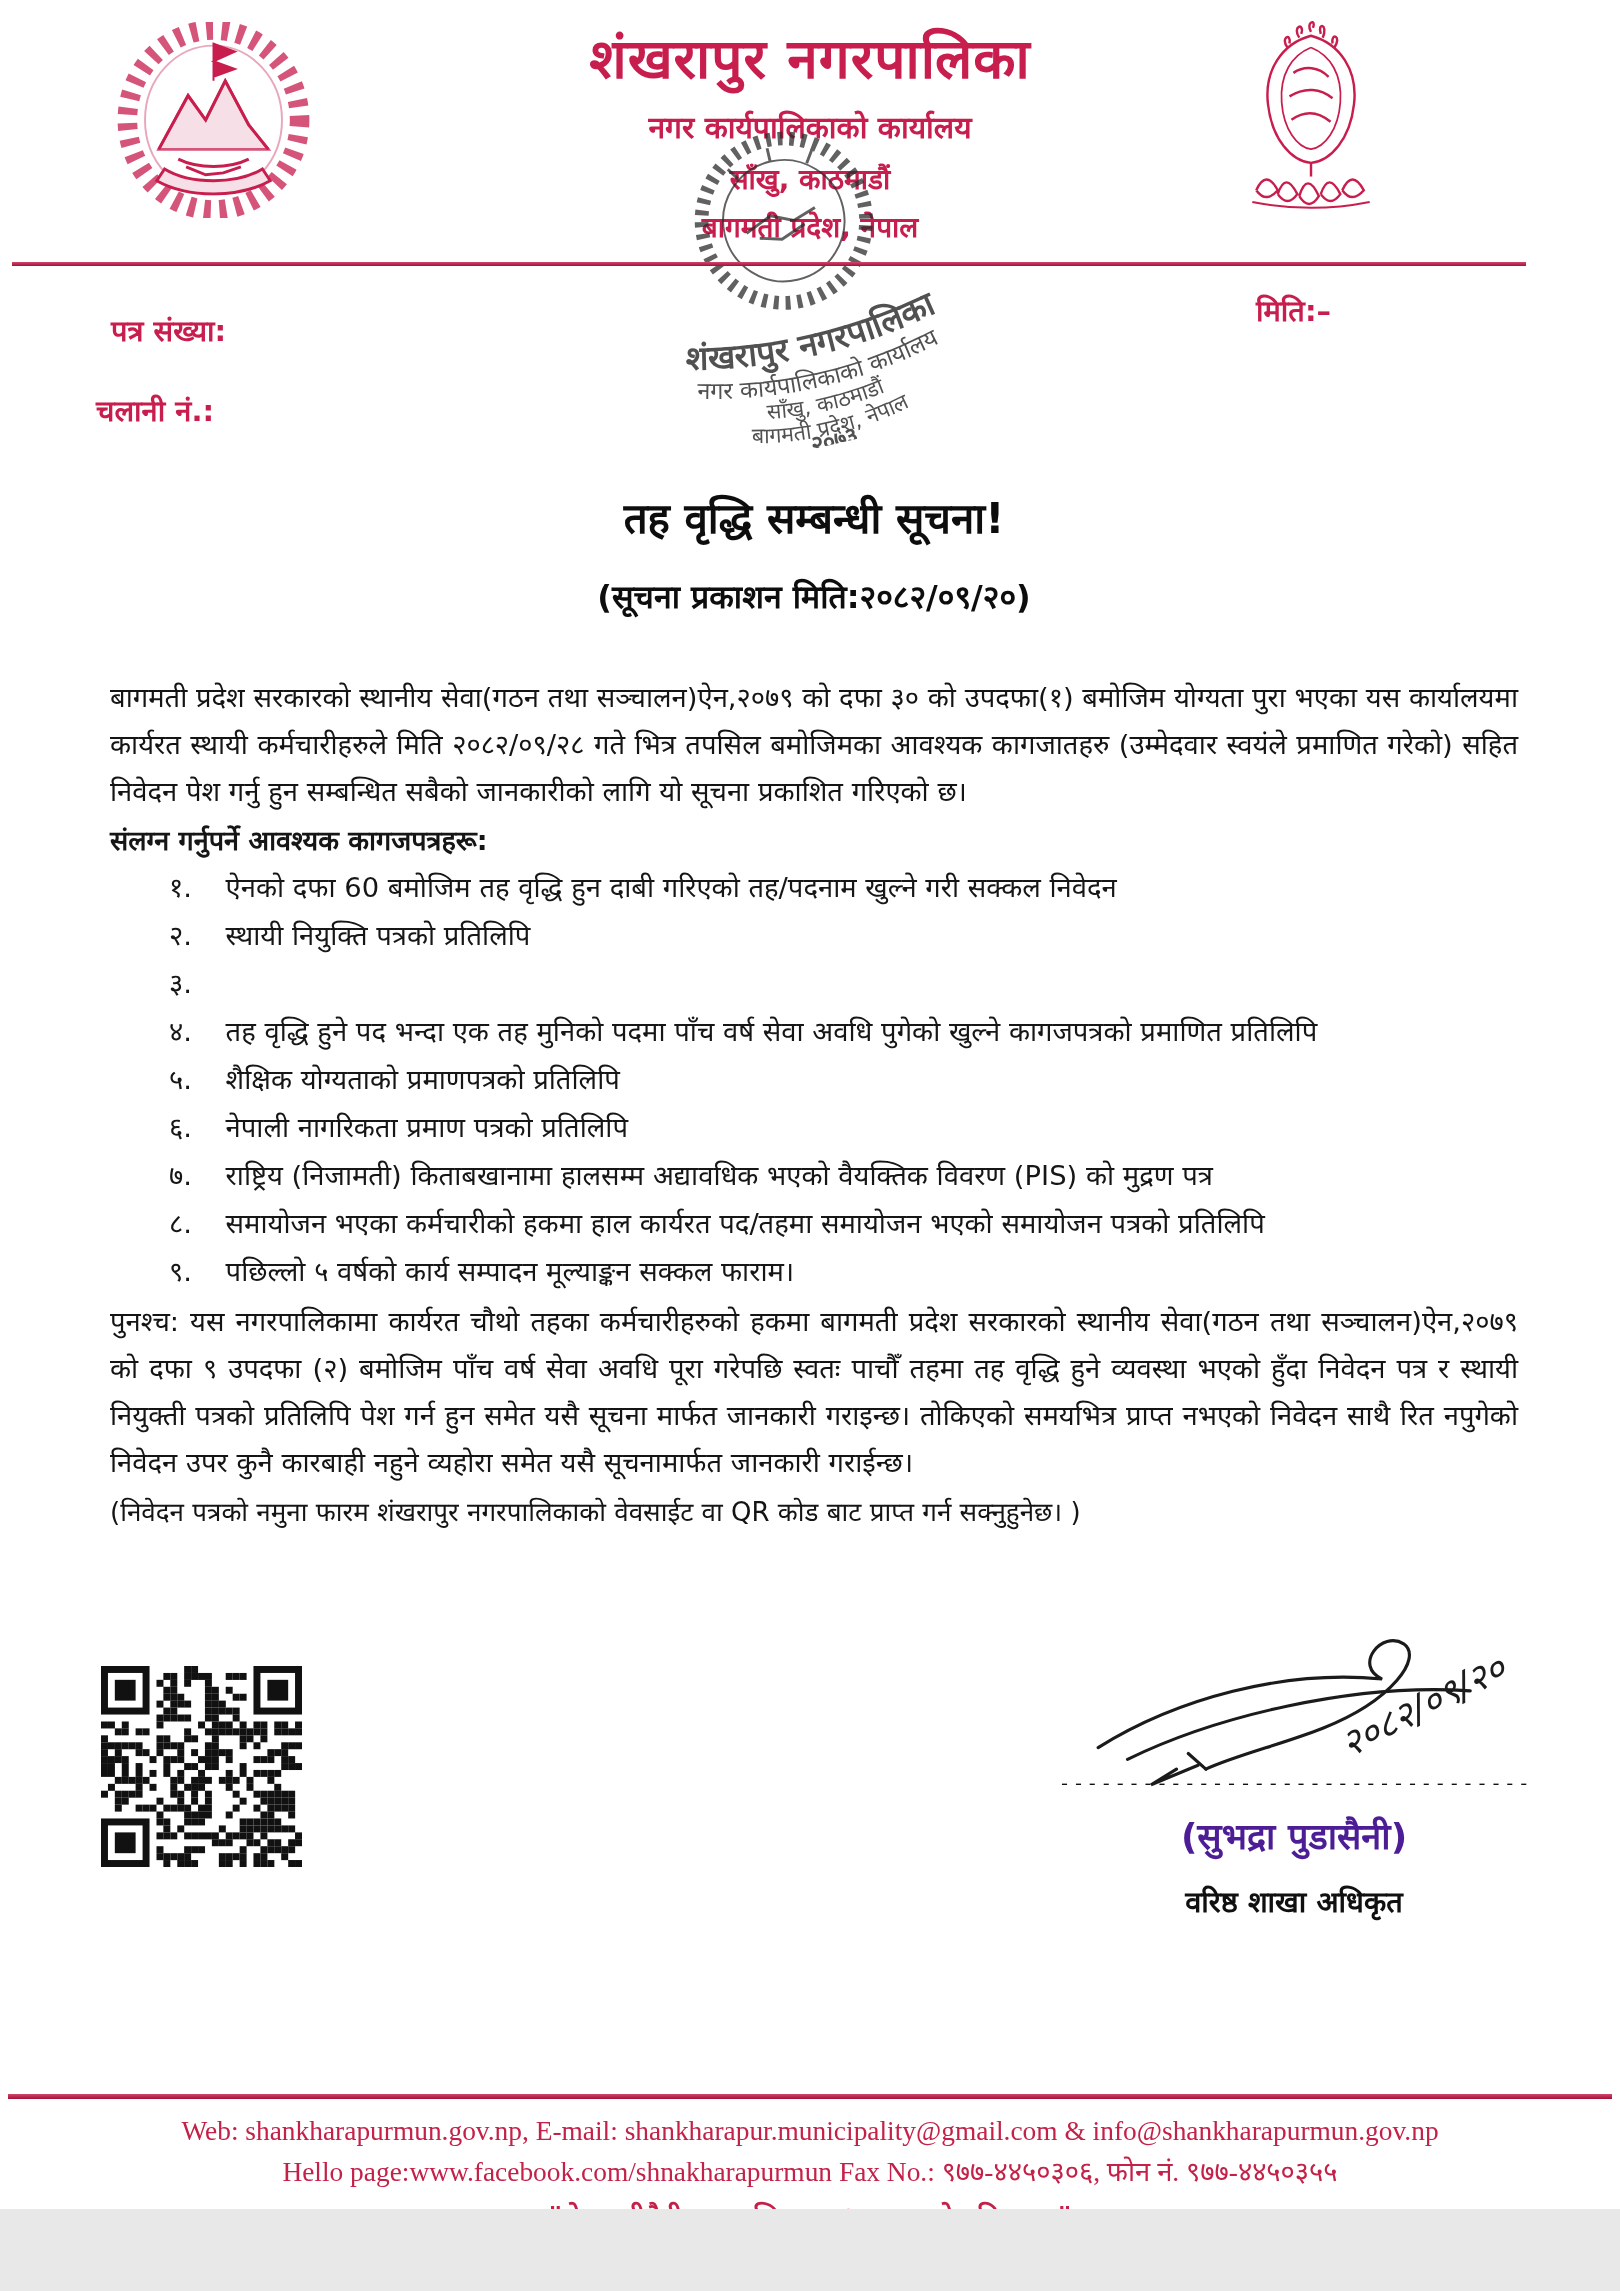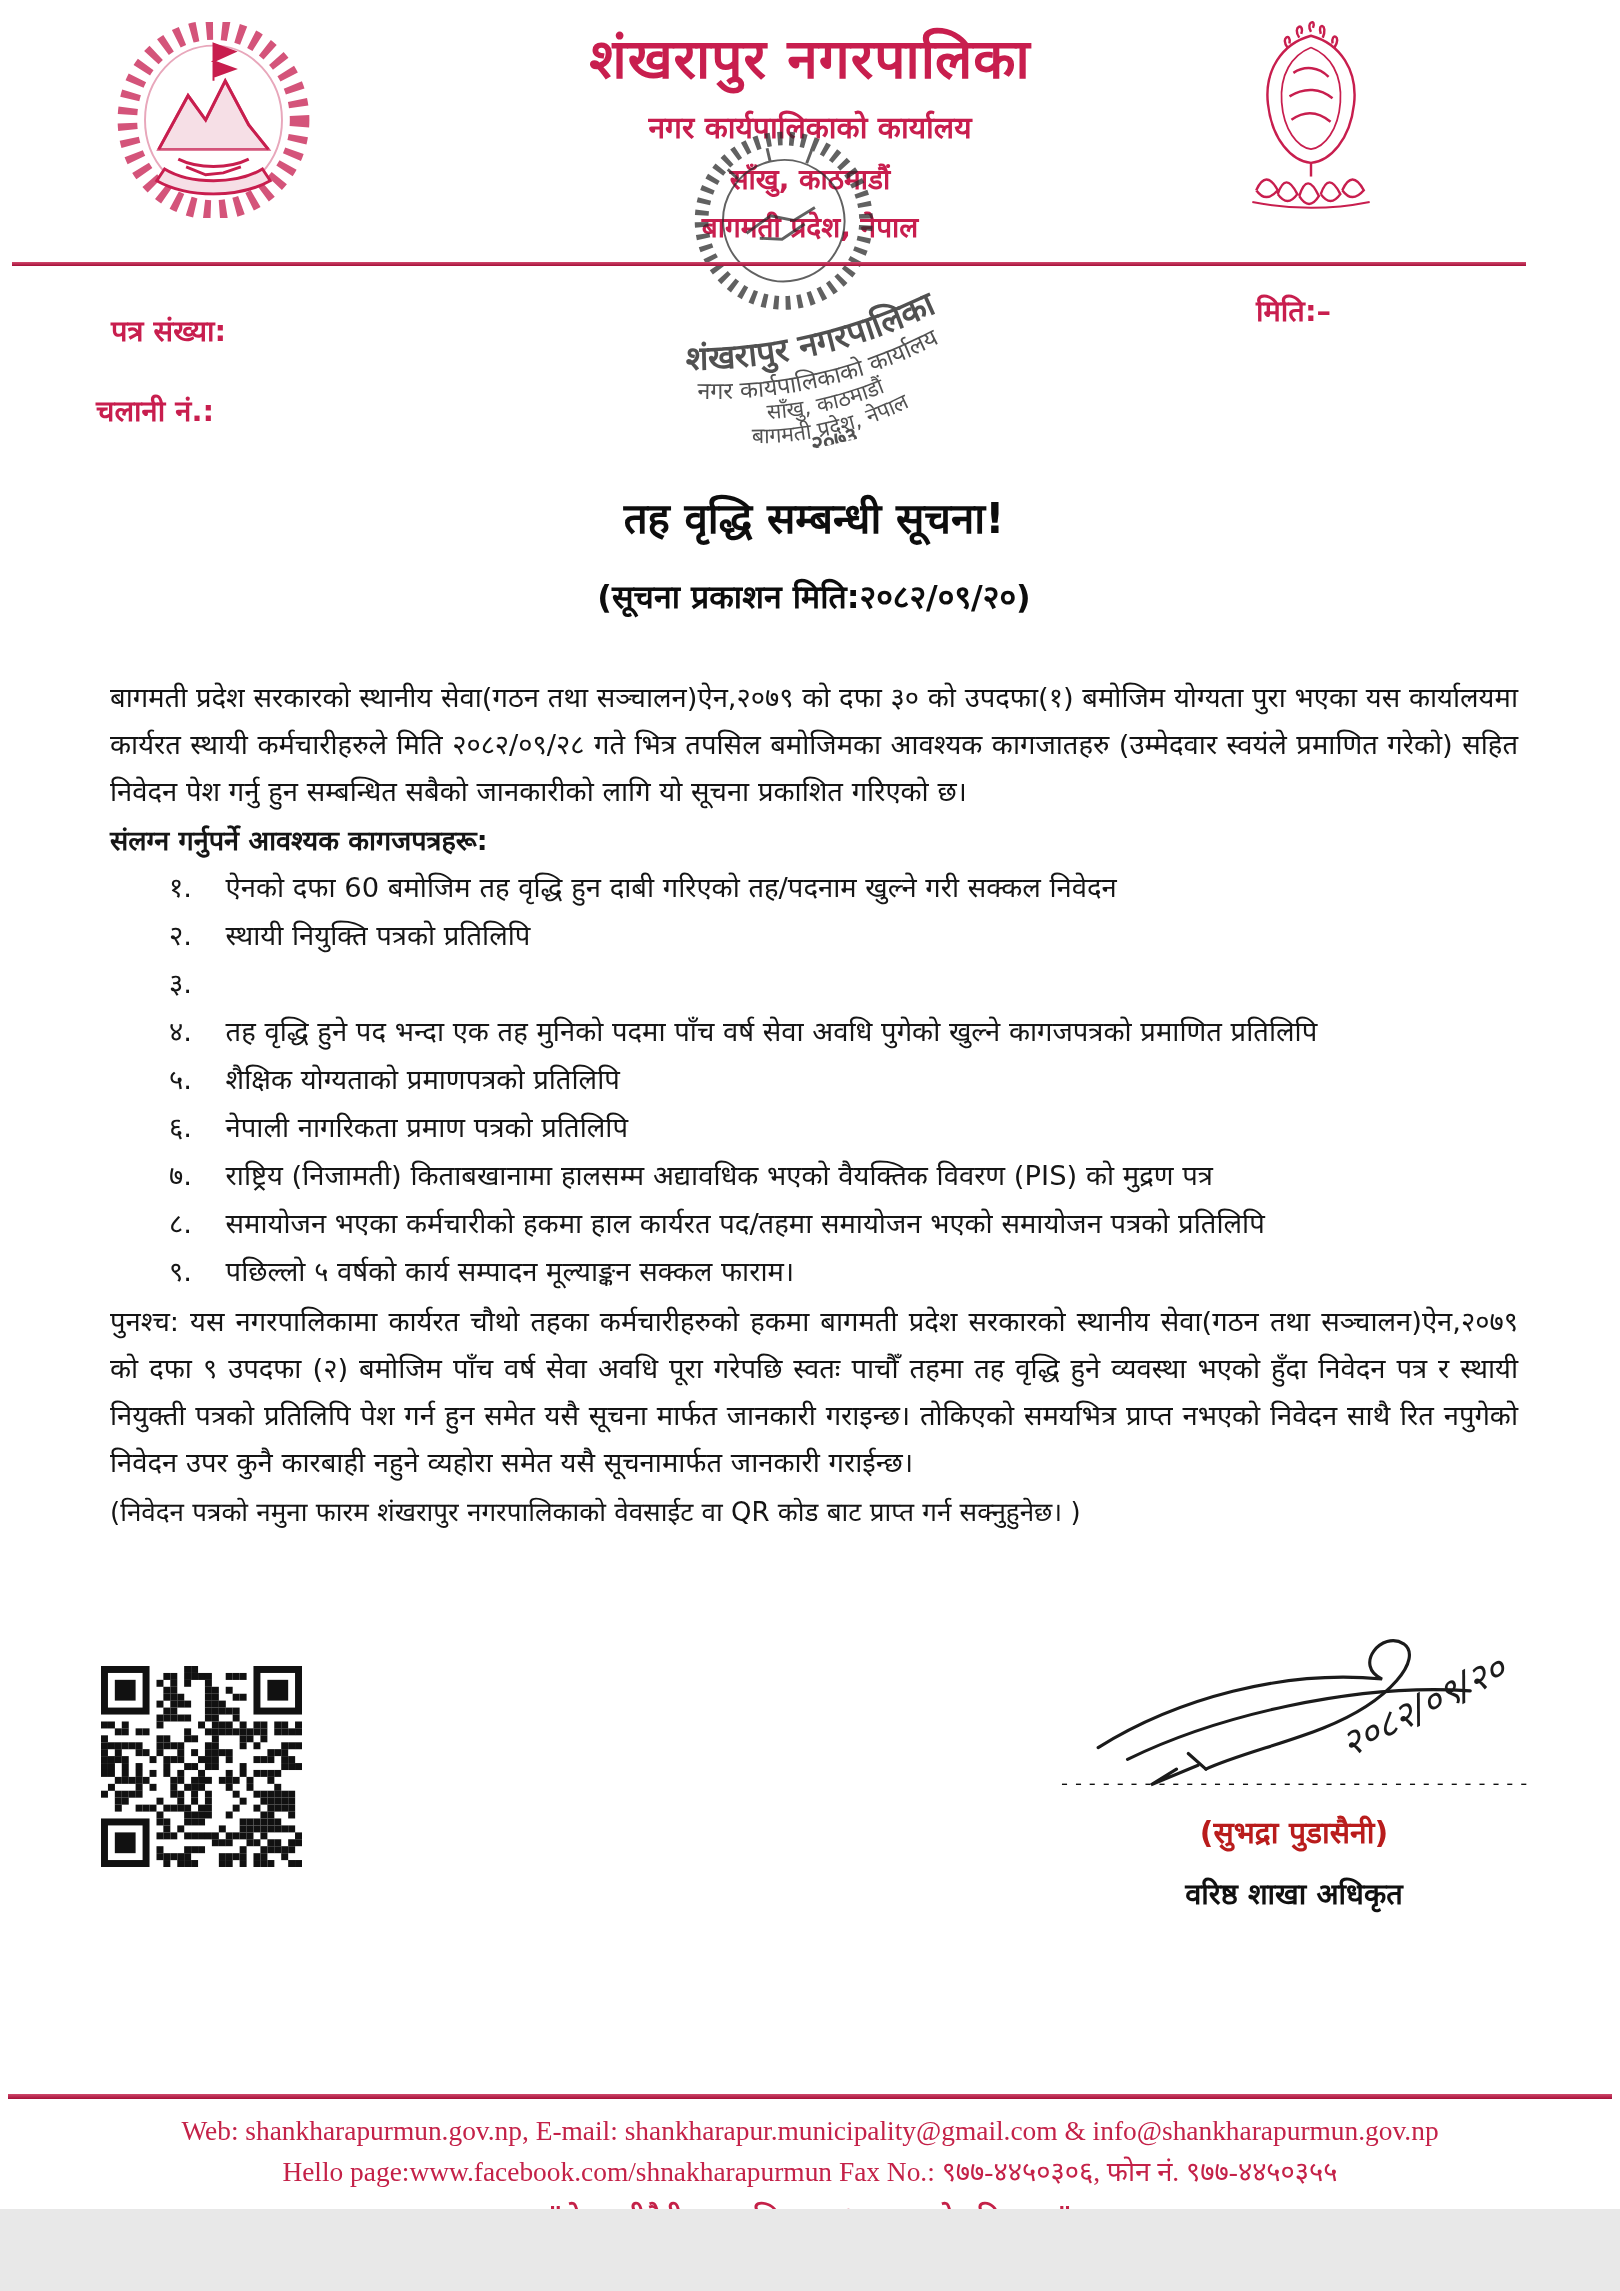--- a/index.html
+++ b/index.html
@@ -36,21 +36,21 @@
   .postscript{font-size:27.4px; line-height:47px; text-align:justify; margin-top:2px; color:#141414;}
   .note-line{font-size:26px; line-height:45px; margin-top:3.9px; color:#141414;}
   
   .qr-box{position:absolute; left:101px; top:1666px; width:201px; height:201px;}
   .sig-block{position:absolute; left:1059px; top:1622px; width:470px; text-align:center;}
   .sig-svg{position:relative; width:470px; height:167px;}
   .sig-date{position:absolute; right:17.6px; top:57px; transform:rotate(-27deg);
             font-size:37px; font-style:italic; color:#1c1c1c; white-space:nowrap;}
   .sig-dots{font-size:29px; font-weight:700; letter-spacing:2.9px; line-height:9.8px;
             color:#111; margin-top:-13.7px; overflow:hidden; white-space:nowrap;}
-  .sig-name{font-size:30px; font-weight:700; margin-top:25.5px; color:#b91c1c;}
+  .sig-name{font-size:36px; font-weight:700; margin-top:25.5px; color:#4c1d95;}
   .sig-role{font-size:29px; font-weight:700; margin-top:21.6px; color:#101010;}
   
   .rule-bottom{position:absolute; left:7.8px; right:7.8px; top:2094px; height:4.9px;
                background:linear-gradient(#d0486c,#a50f38);}
   .footer{position:absolute; left:0; right:0; top:2111px; text-align:center; color:#c42148;}
   .footer .f1,.footer .f2{font-family:"Liberation Serif","DejaVu Serif",serif;
                font-size:27.4px; line-height:41px;}
   .footer .f3{font-size:26.5px; font-weight:700; line-height:43px; margin-top:2px;}
 </style>
 </head>

